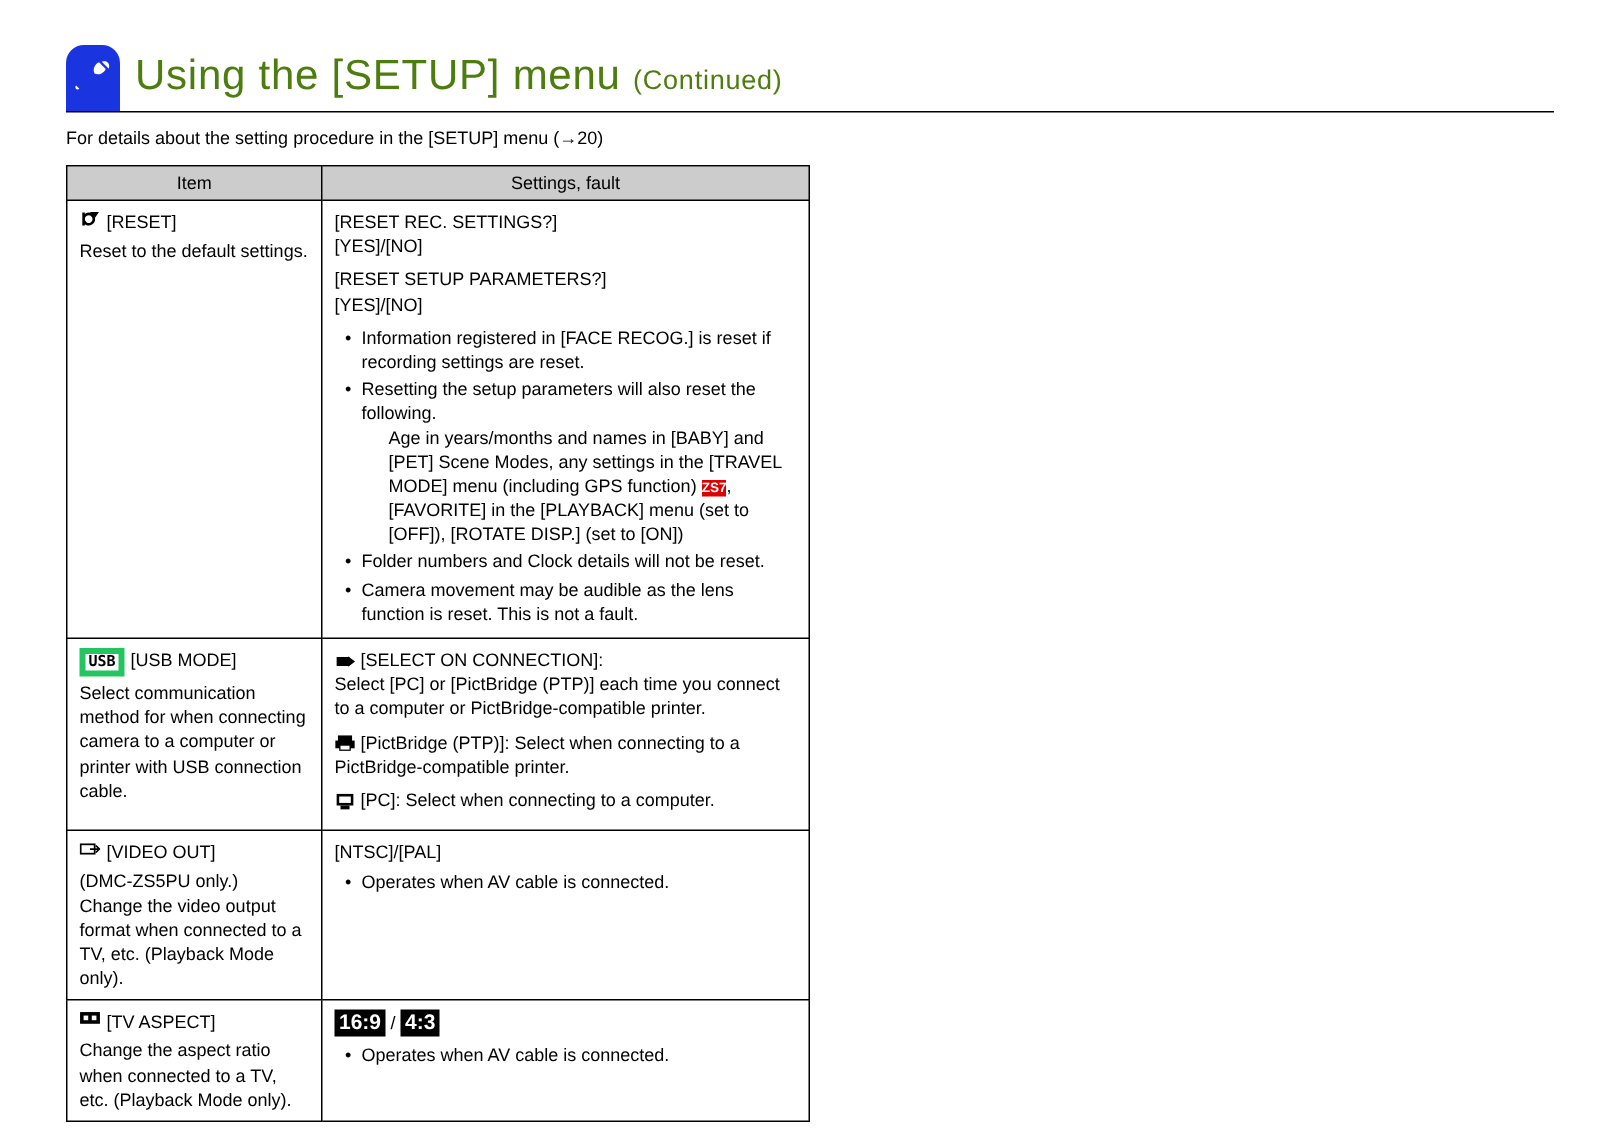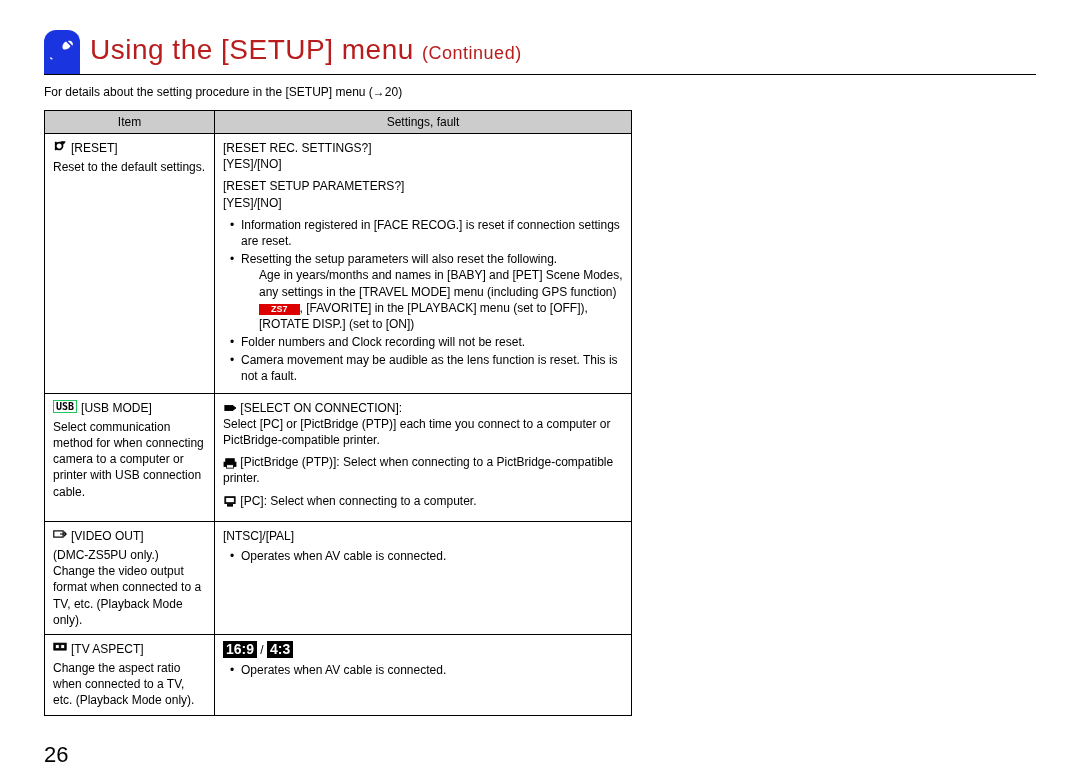--- a/index.html
+++ b/index.html
@@ -25,41 +25,41 @@
     background: #1a35e0;
     width: 36px;
     border-radius: 12px 12px 0 0;
     margin-right: 4px;
     display: flex;
     align-items: center;
     justify-content: center;
     padding-bottom: 4px;
   }
   .title-text {
-    color: #b91c1c;
+    color: #4d7c0f;
     font-size: 28px;
     font-weight: normal;
     padding: 4px 0 8px 6px;
     letter-spacing: 0.5px;
   }
   .title-text-sub {
     font-size: 18px;
   }
   .wrench {
     fill: #fff;
     width: 26px;
     height: 26px;
   }
   .intro {
     font-size: 12px;
     margin: 9px 0 11px 0;
   }
   table.main {
     border-collapse: collapse;
-    width: 588px;
+    width: 496px;
     table-layout: fixed;
   }
   table.main th {
     background: #ccc;
     font-weight: normal;
     font-size: 12px;
     border: 1px solid #000;
     padding: 4px 6px;
     text-align: center;
   }
@@ -73,21 +73,21 @@
   .col-item { width: 170px; }
   .item-head {
     display: flex;
     align-items: flex-start;
     gap: 4px;
     margin-bottom: 3px;
   }
   .icon-box {
     display:inline-block;
     font-size:10px;
-    border:1px solid #22c55e;
+    border:4px solid #22c55e;
     padding:0 2px;
     font-family: monospace;
     font-weight:bold;
     line-height:1.1;
     text-align:center;
   }
   .icon-black-box {
     display:inline-flex;
     align-items:center;
     justify-content:center;
@@ -97,21 +97,21 @@
     font-weight:bold;
     padding:1px 3px;
     line-height:1.1;
   }
   .icon-red-box {
     display:inline-block;
     background:#d00;
     color:#fff;
     font-size:9px;
     font-weight:bold;
-    padding:1px 12px;
+    padding:1px 0;
     line-height:1;
   }
   ul.notes {
     margin: 4px 0 0 0;
     padding: 0 0 0 10px;
     list-style: none;
   }
   ul.notes > li {
     position: relative;
     padding-left: 8px;
@@ -183,28 +183,28 @@
       <td>
         <div class="setting-line">
           <div>[RESET REC. SETTINGS?]</div>
           <div>[YES]/[NO]</div>
         </div>
         <div class="setting-line">
           <div>[RESET SETUP PARAMETERS?]</div>
           <div>[YES]/[NO]</div>
         </div>
         <ul class="notes">
-          <li>Information registered in [FACE RECOG.] is reset if connection settings are reset.</li>
+          <li>Information registered in [FACE RECOG.] is reset if recording settings are reset.</li>
           <li>
             <span>Resetting the setup parameters will also reset the following.</span>
             <span class="sub-indent">
               <span>Age in years/months and names in [BABY] and [PET] Scene Modes, any settings in the [TRAVEL MODE] menu (including GPS function) </span><span class="icon-red-box">ZS7</span><span>, [FAVORITE] in the [PLAYBACK] menu (set to [OFF]), [ROTATE DISP.] (set to [ON])</span>
             </span>
           </li>
-          <li>Folder numbers and Clock recording will not be reset.</li>
+          <li>Folder numbers and Clock details will not be reset.</li>
           <li>Camera movement may be audible as the lens function is reset. This is not a fault.</li>
         </ul>
       </td>
     </tr>
 
     <tr>
       <td>
         <div class="item-head">
           <span class="icon-box">USB</span>
           <span>[USB MODE]</span>

